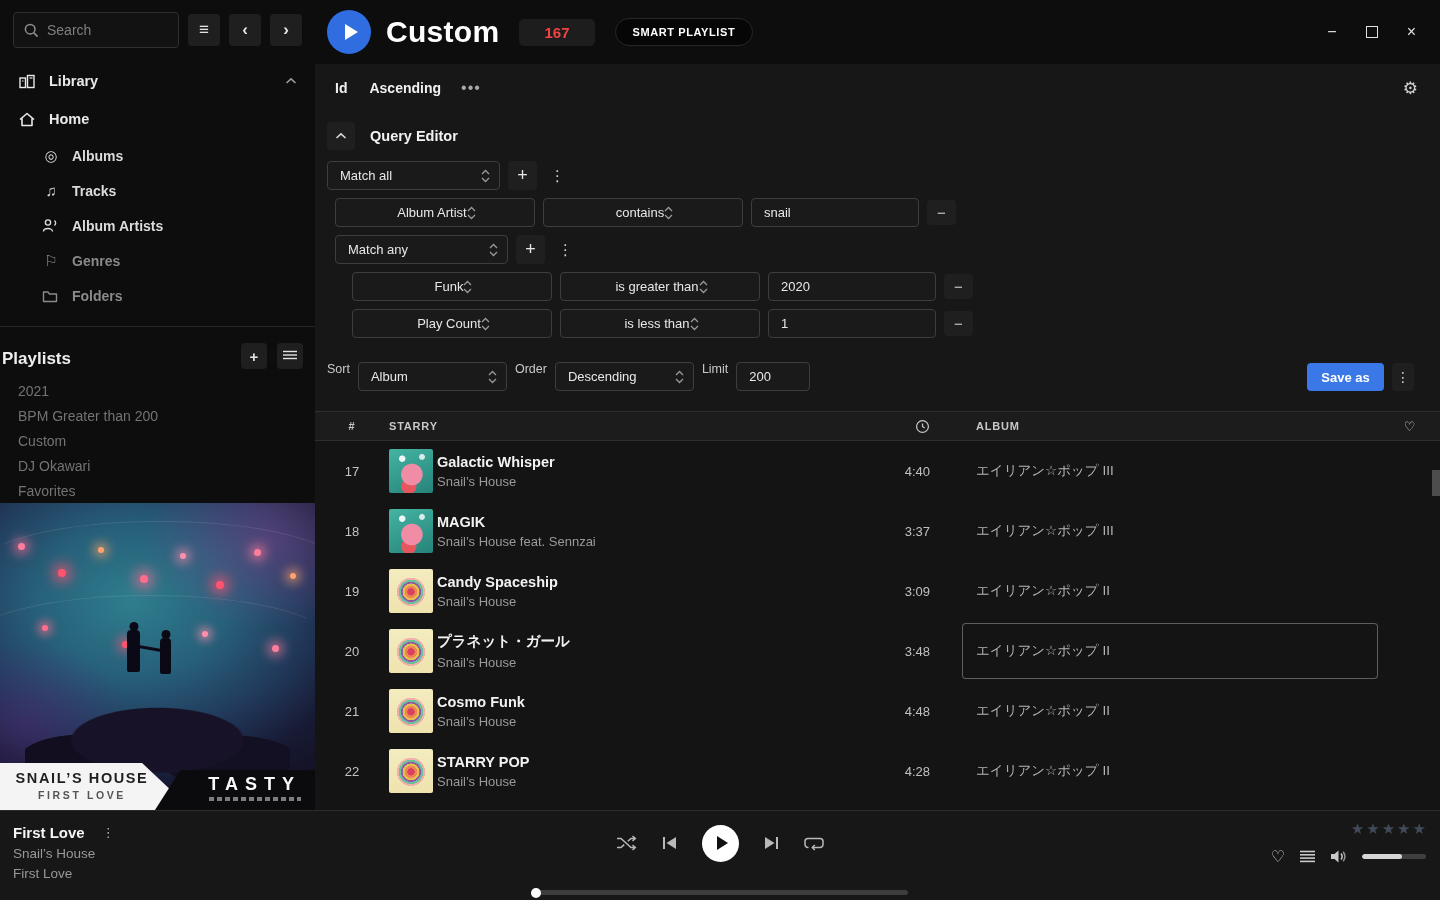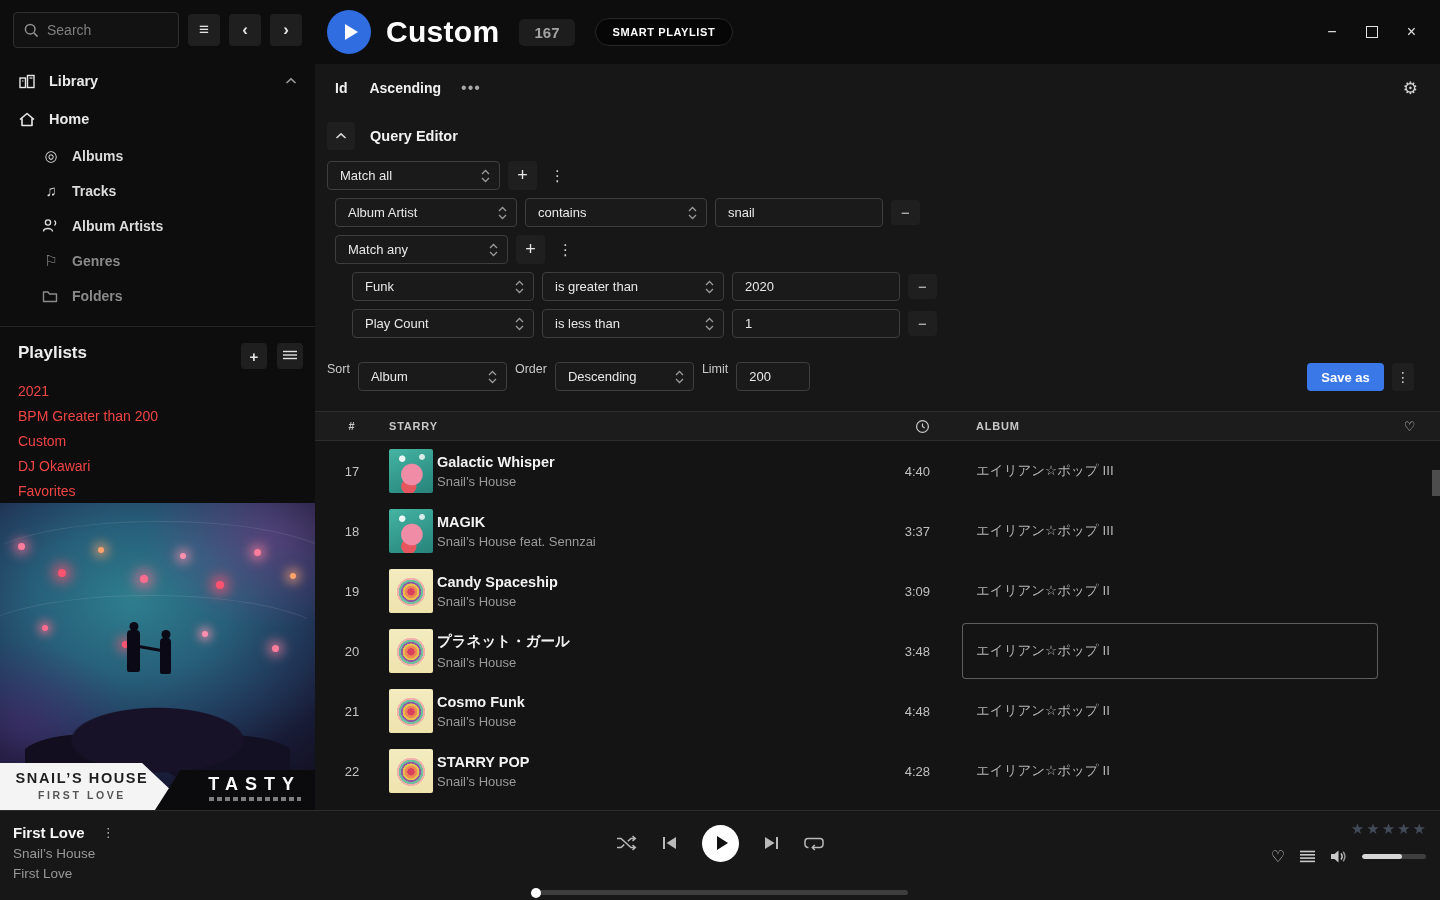--- a/index.html
+++ b/index.html
@@ -15,26 +15,26 @@
   .search-box input { background:transparent; border:none; outline:none; color:#cfcfcf; font-size:14px; width:100%; }
   .search-box input::placeholder { color:#7f7f7f; }
   .btn-sq { width:32px; height:32px; background:#1f1f1f; border-radius:4px; display:flex; align-items:center; justify-content:center; color:#e3e3e3; font-size:17px; font-weight:700; flex-shrink:0; }
   .nav { margin-top:14px; }
   .nav-item { height:38px; display:flex; align-items:center; padding:0 18px; color:#e9e9e9; font-weight:700; font-size:14.5px; gap:13px; }
   .nav-item .chev { margin-left:auto; color:#9a9a9a; }
   .sub-item { height:35px; display:flex; align-items:center; padding-left:42px; gap:12px; font-weight:700; font-size:14px; color:#dcdcdc; }
   .sub-item.dim { color:#8a8a8a; }
   .sub-item .g-ico { width:18px; text-align:center; font-size:15px; }
   .sb-divider { border-top:1px solid #262626; margin:13px 0 0 0; }
-  .pl-head { display:flex; align-items:flex-start; margin:16px 12px 0 18px; }
+  .pl-head { display:flex; align-items:flex-end; margin:16px 12px 0 2px; }
   .pl-title { font-size:17px; font-weight:700; color:#ededed; }
   .pl-btns { margin-left:auto; display:flex; gap:10px; }
   .btn-sq.small { width:26px; height:26px; font-size:15px; }
   .pl-list { list-style:none; margin-top:9px; }
-  .pl-list li { height:25px; display:flex; align-items:center; padding-left:18px; font-size:14px; color:#ef4444; }
+  .pl-list li { height:25px; display:flex; align-items:center; padding-left:18px; font-size:14px; color:#737373; }
 
   
   .album-art { margin-top:auto; position:relative; width:315px; height:315px; overflow:hidden;
     background:
       radial-gradient(ellipse 60% 45% at 85% 12%, rgba(140,70,150,.45), transparent 65%),
       radial-gradient(ellipse 55% 45% at 8% 72%, rgba(80,45,120,.5), transparent 60%),
       radial-gradient(ellipse 95% 75% at 42% 32%, #2e7e8e 0%, #27607a 32%, #21395b 58%, #181b35 78%, #120f20 100%);
   }
   .string { position:absolute; border:1px solid rgba(255,255,255,.10); border-color:rgba(255,255,255,.10) transparent transparent transparent; border-radius:50%; }
   .s1 { width:360px; height:90px; top:18px; left:-20px; }
@@ -55,21 +55,21 @@
   .banner-b { position:absolute; bottom:0; right:0; width:160px; height:40px; background:#0b0b0d; clip-path:polygon(16% 0, 100% 0, 100% 100%, 0 100%); display:flex; flex-direction:column; align-items:flex-end; padding:4px 14px 0 0; }
   .bb-logo { color:#fafafa; font-size:18px; font-weight:700; letter-spacing:7px; }
   .bb-sub { width:92px; height:4px; margin-top:2px; background:repeating-linear-gradient(90deg,#7d7d7d 0 5px, transparent 5px 8px); }
 
   
   .main { flex:1; background:#171717; display:flex; flex-direction:column; overflow:hidden; }
   .page-header { height:64px; background:#0d0d0d; display:flex; align-items:center; flex-shrink:0; }
   .play-circle { width:44px; height:44px; border-radius:50%; background:#2f6de0; margin-left:12px; display:flex; align-items:center; justify-content:center; }
   .tri-w { width:0; height:0; border-left:13px solid #fff; border-top:8px solid transparent; border-bottom:8px solid transparent; margin-left:4px; }
   .page-title { color:#fff; font-size:30px; font-weight:800; letter-spacing:.3px; margin-left:15px; }
-  .count-badge { margin-left:20px; background:#1d1d1d; border-radius:5px; padding:5px 15px; color:#a3a3a3; font-size:15px; font-weight:600; }
+  .count-badge { margin-left:20px; background:#1d1d1d; border-radius:5px; padding:5px 25px; color:#ef4444; font-size:15px; font-weight:600; }
   .smart-badge { margin-left:20px; background:#060606; border:1px solid #262626; border-radius:14px; padding:7px 17px; color:#fff; font-size:11px; font-weight:800; letter-spacing:.6px; }
   .win-controls { margin-left:auto; display:flex; align-items:center; gap:29px; margin-right:24px; color:#e2e2e2; }
   .win-controls span { font-size:16px; }
   .win-max { width:12px; height:12px; border:1.5px solid #e2e2e2; display:inline-block; }
 
   .sort-bar { height:48px; display:flex; align-items:center; padding:0 22px 0 20px; flex-shrink:0; }
   .sort-bar .sb-field { color:#f0f0f0; font-weight:700; font-size:14px; }
   .sort-bar .sb-dir { color:#f0f0f0; font-weight:700; font-size:14px; margin-left:22px; }
   .sort-bar .sb-dots { color:#a8a8a8; font-size:16px; margin-left:20px; letter-spacing:1px; }
   .gear { margin-left:auto; color:#d2d2d2; font-size:17px; }
@@ -77,21 +77,21 @@
   .qe { padding:10px 12px 0 12px; flex-shrink:0; }
   .qe-head { display:flex; align-items:center; gap:15px; }
   .btn-collapse { width:28px; height:28px; background:#1f1f1f; border-radius:4px; display:flex; align-items:center; justify-content:center; color:#d8d8d8; }
   .qe-title { color:#f2f2f2; font-size:14.5px; font-weight:600; }
   .qe-row { display:flex; align-items:center; gap:8px; margin-top:8px; }
   .qe-row.first { margin-top:11px; }
   .ind1 { margin-left:8px; } .ind2 { margin-left:25px; }
   .sel { height:29px; background:#1a1a1a; border:1px solid #3e3e3e; border-radius:4px; display:flex; align-items:center; justify-content:space-between; padding:0 9px 0 12px; font-size:13px; color:#e8e8e8; }
   .sel .caret { display:flex; flex-direction:column; align-items:center; color:#9a9a9a; }
   .inp { height:29px; background:#1a1a1a; border:1px solid #3e3e3e; border-radius:4px; padding:0 12px; font-size:13px; color:#e8e8e8; outline:none; }
-  .w173{width:173px;} .w170{width:182px;} .w168{width:168px;} .w149{width:149px;} .w124{width:139px;} .w74{width:74px;}
+  .w173{width:173px;} .w170{width:200px;justify-content:center;} .w168{width:168px;} .w149{width:149px;} .w124{width:139px;} .w74{width:74px;}
   .btn-plus { width:29px; height:29px; background:#1f1f1f; border-radius:4px; display:flex; align-items:center; justify-content:center; color:#e6e6e6; font-size:18px; font-weight:400; }
   .btn-minus { width:29px; height:25px; background:#1f1f1f; border-radius:4px; display:flex; align-items:center; justify-content:center; color:#cfcfcf; font-size:15px; }
   .dots-v { color:#d0d0d0; font-size:15px; padding:0 5px; }
   .qe-foot { display:flex; align-items:flex-end; gap:8px; margin-top:24px; padding-right:14px; }
   .ff { display:flex; flex-direction:row; gap:8px; }
   .ff label { font-size:12.5px; color:#c9c9c9; }
   .btn-save { margin-left:auto; width:77px; height:28px; background:#3b78e7; border:none; border-radius:4px; color:#fff; font-size:13px; font-weight:700; }
   .btn-dots-dk { width:22px; height:28px; background:#1f1f1f; border-radius:4px; display:flex; align-items:center; justify-content:center; color:#d0d0d0; font-size:14px; }
 
   

